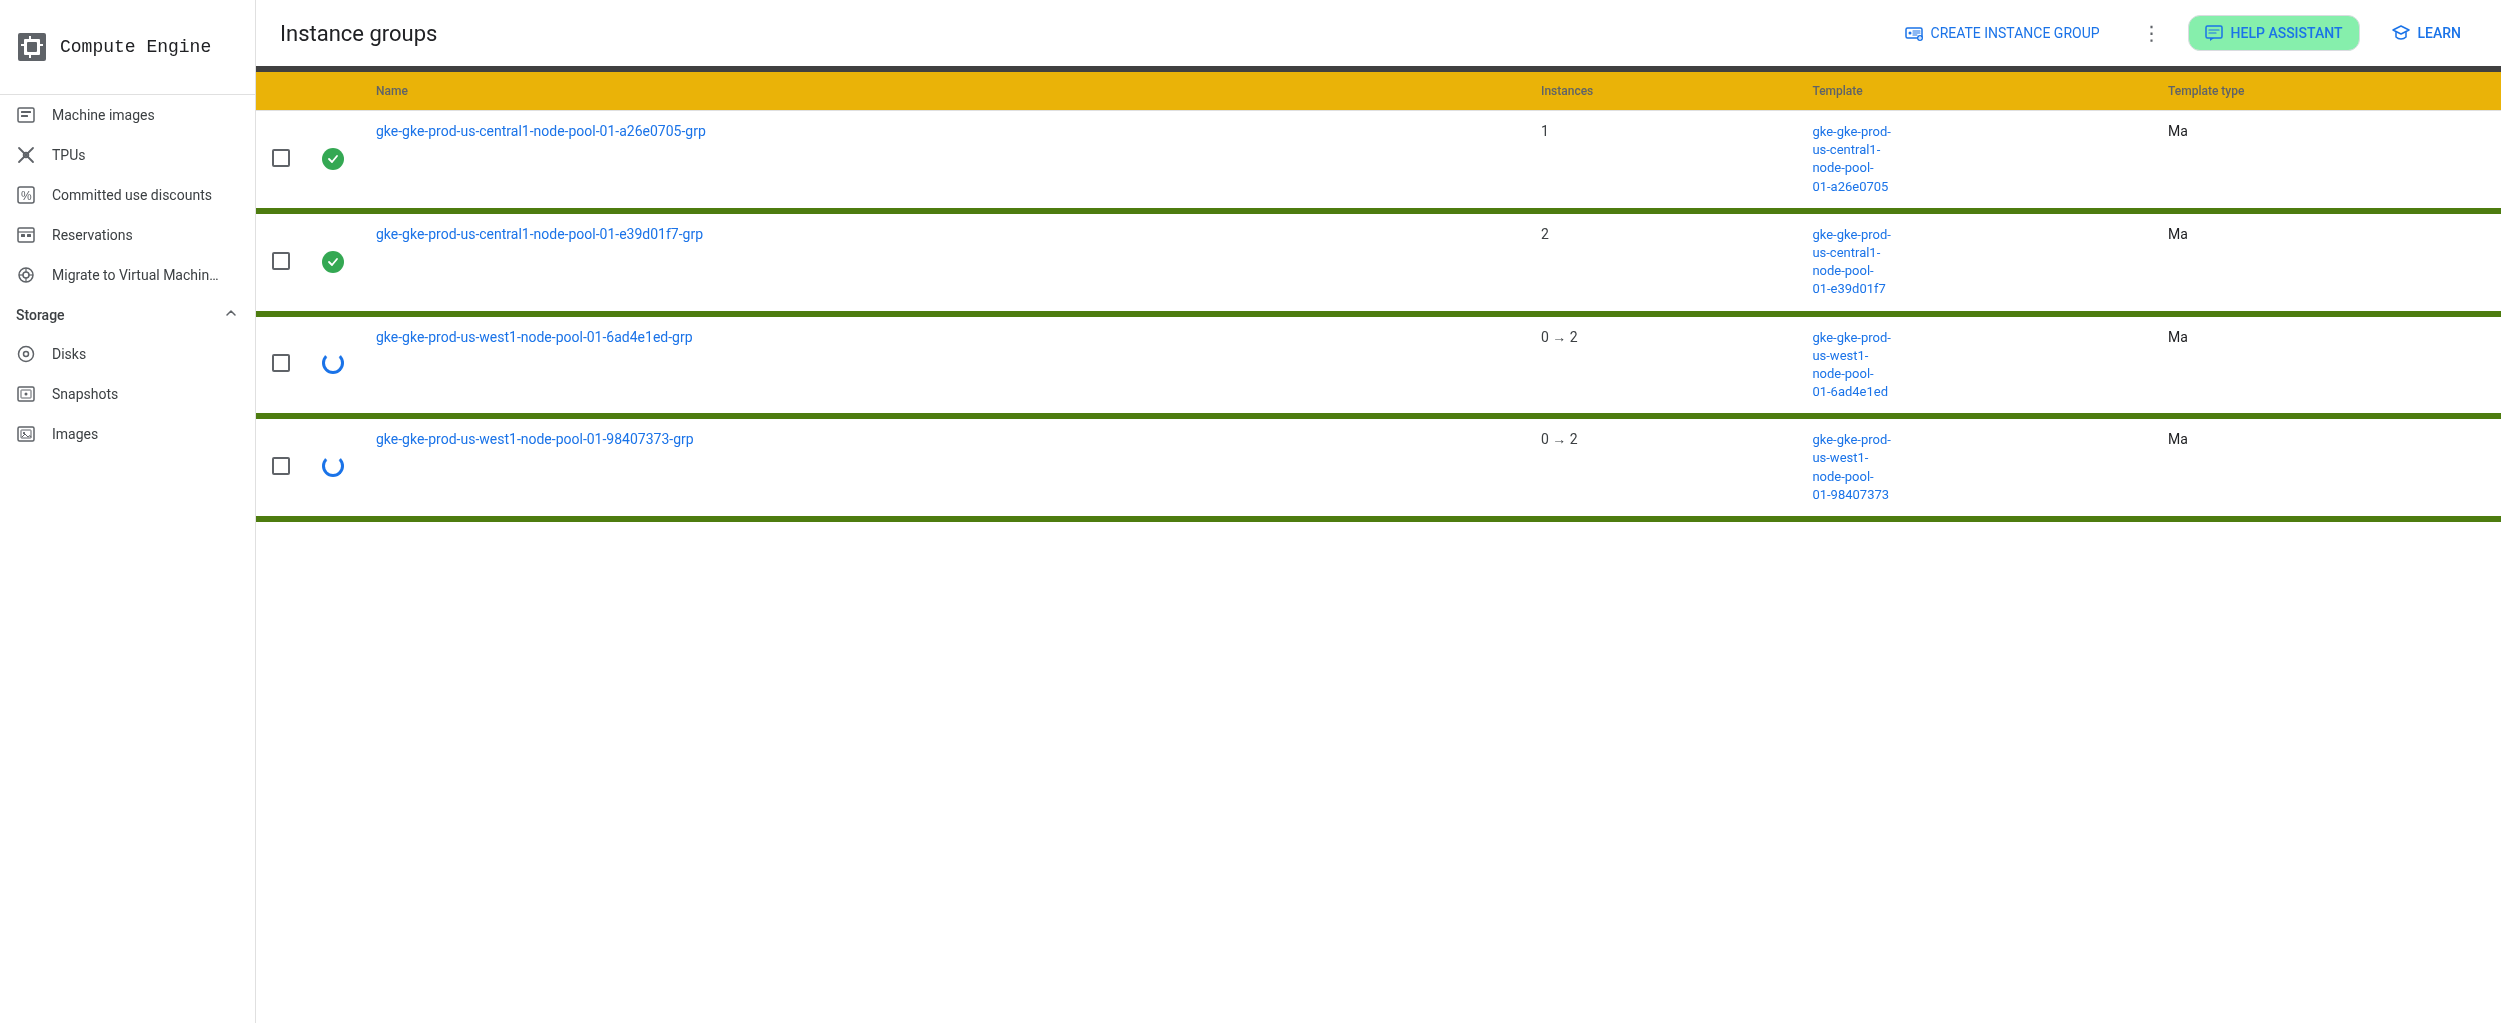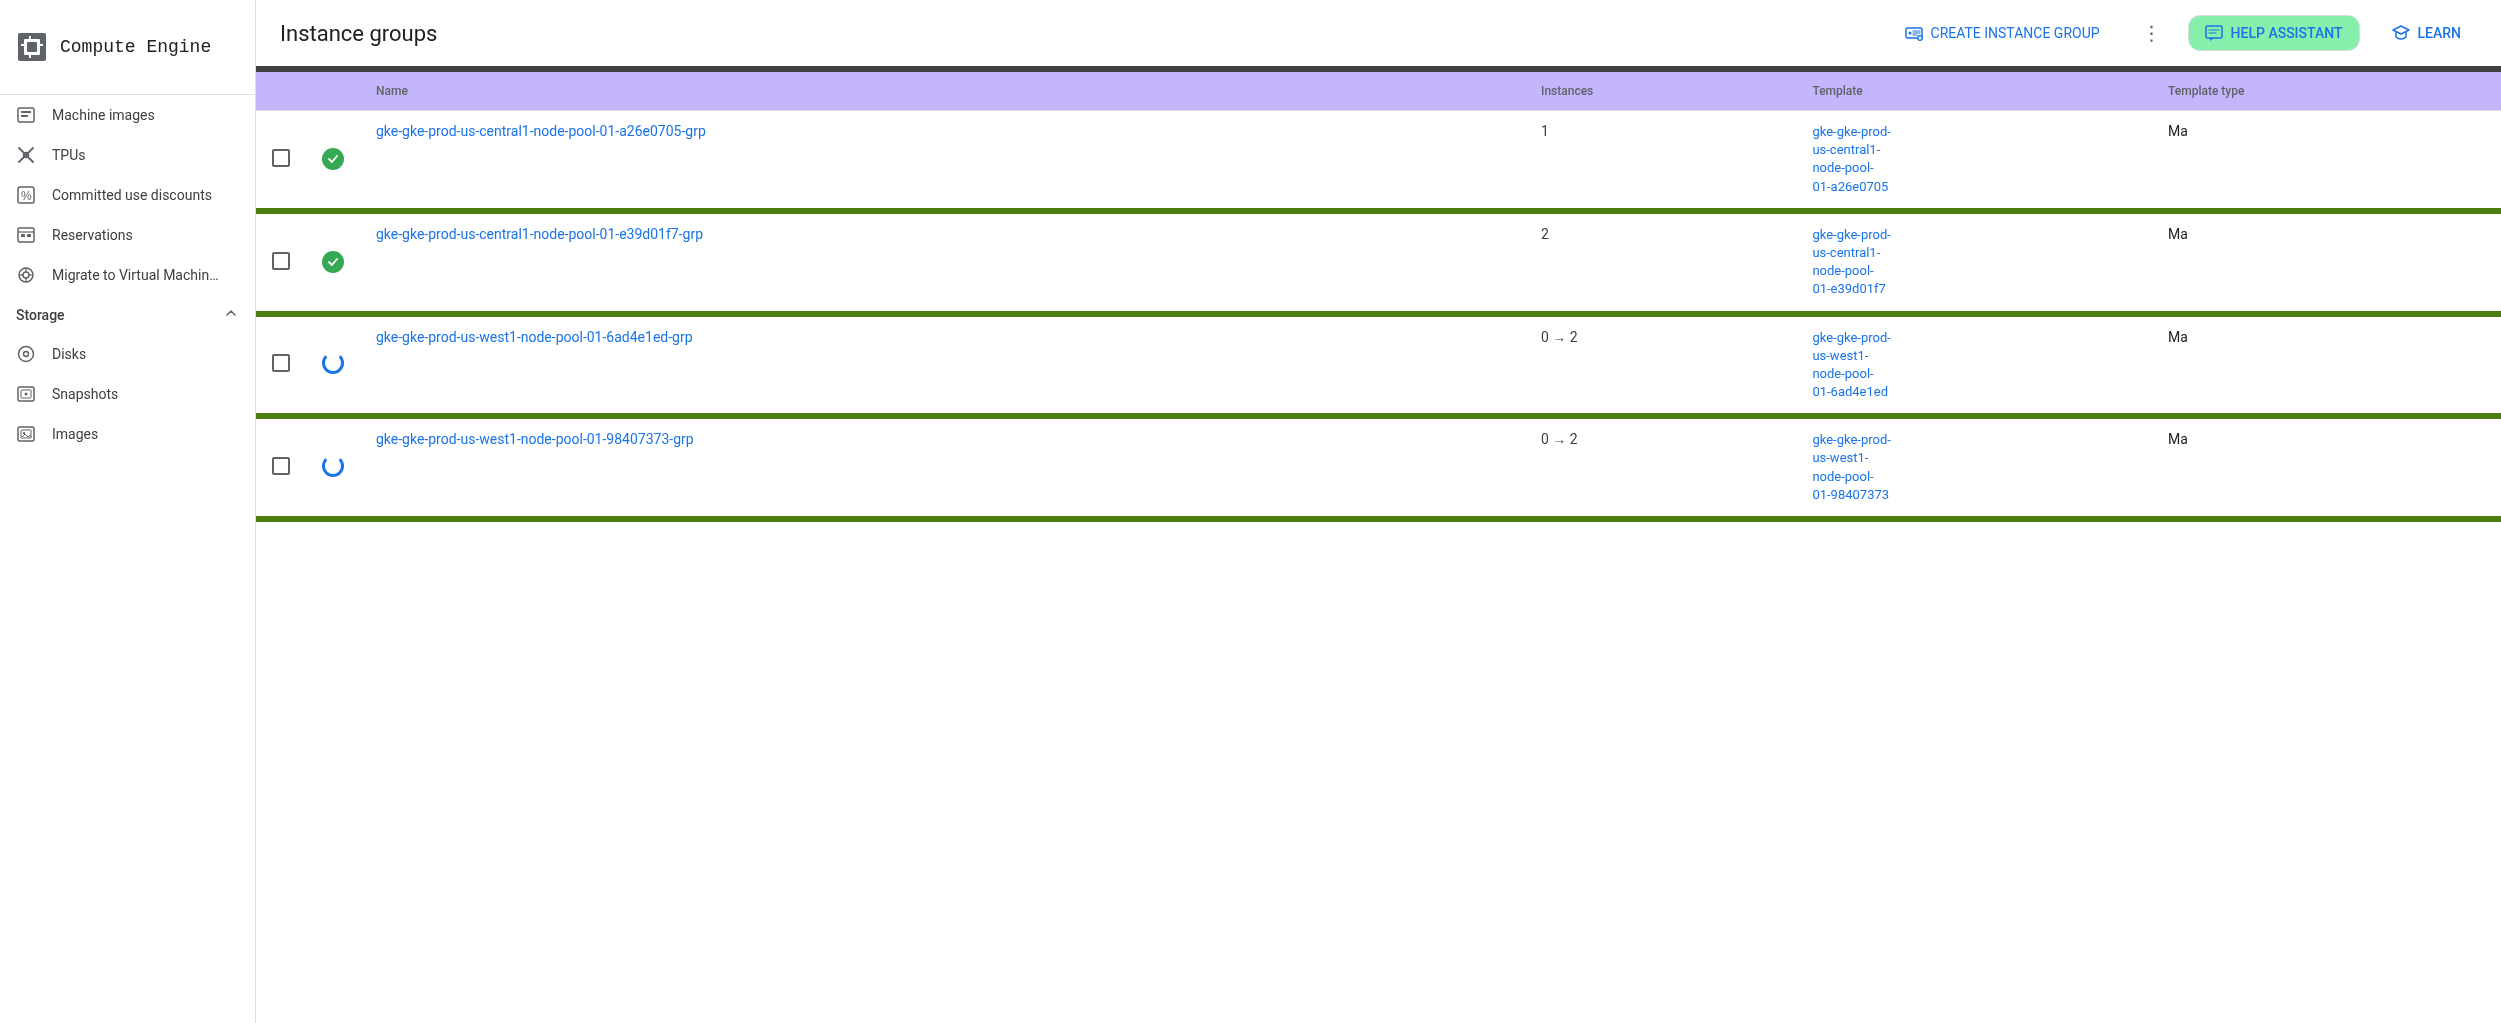--- a/index.html
+++ b/index.html
@@ -145,21 +145,21 @@
       border-collapse: collapse;
     }
     thead th {
       text-align: left;
       padding: 12px 16px;
       font-size: 12px;
       font-weight: 500;
       color: #5f6368;
       border-bottom: 1px solid #e0e0e0;
       white-space: nowrap;
-      background: #c4b5fd;
+      background: #eab308;
       position: sticky;
       top: 0;
     }
     tbody tr {
       border-bottom: 6px solid #4d7c0f;
     }
     tbody td {
       padding: 12px 16px;
       font-size: 14px;
       vertical-align: top;

